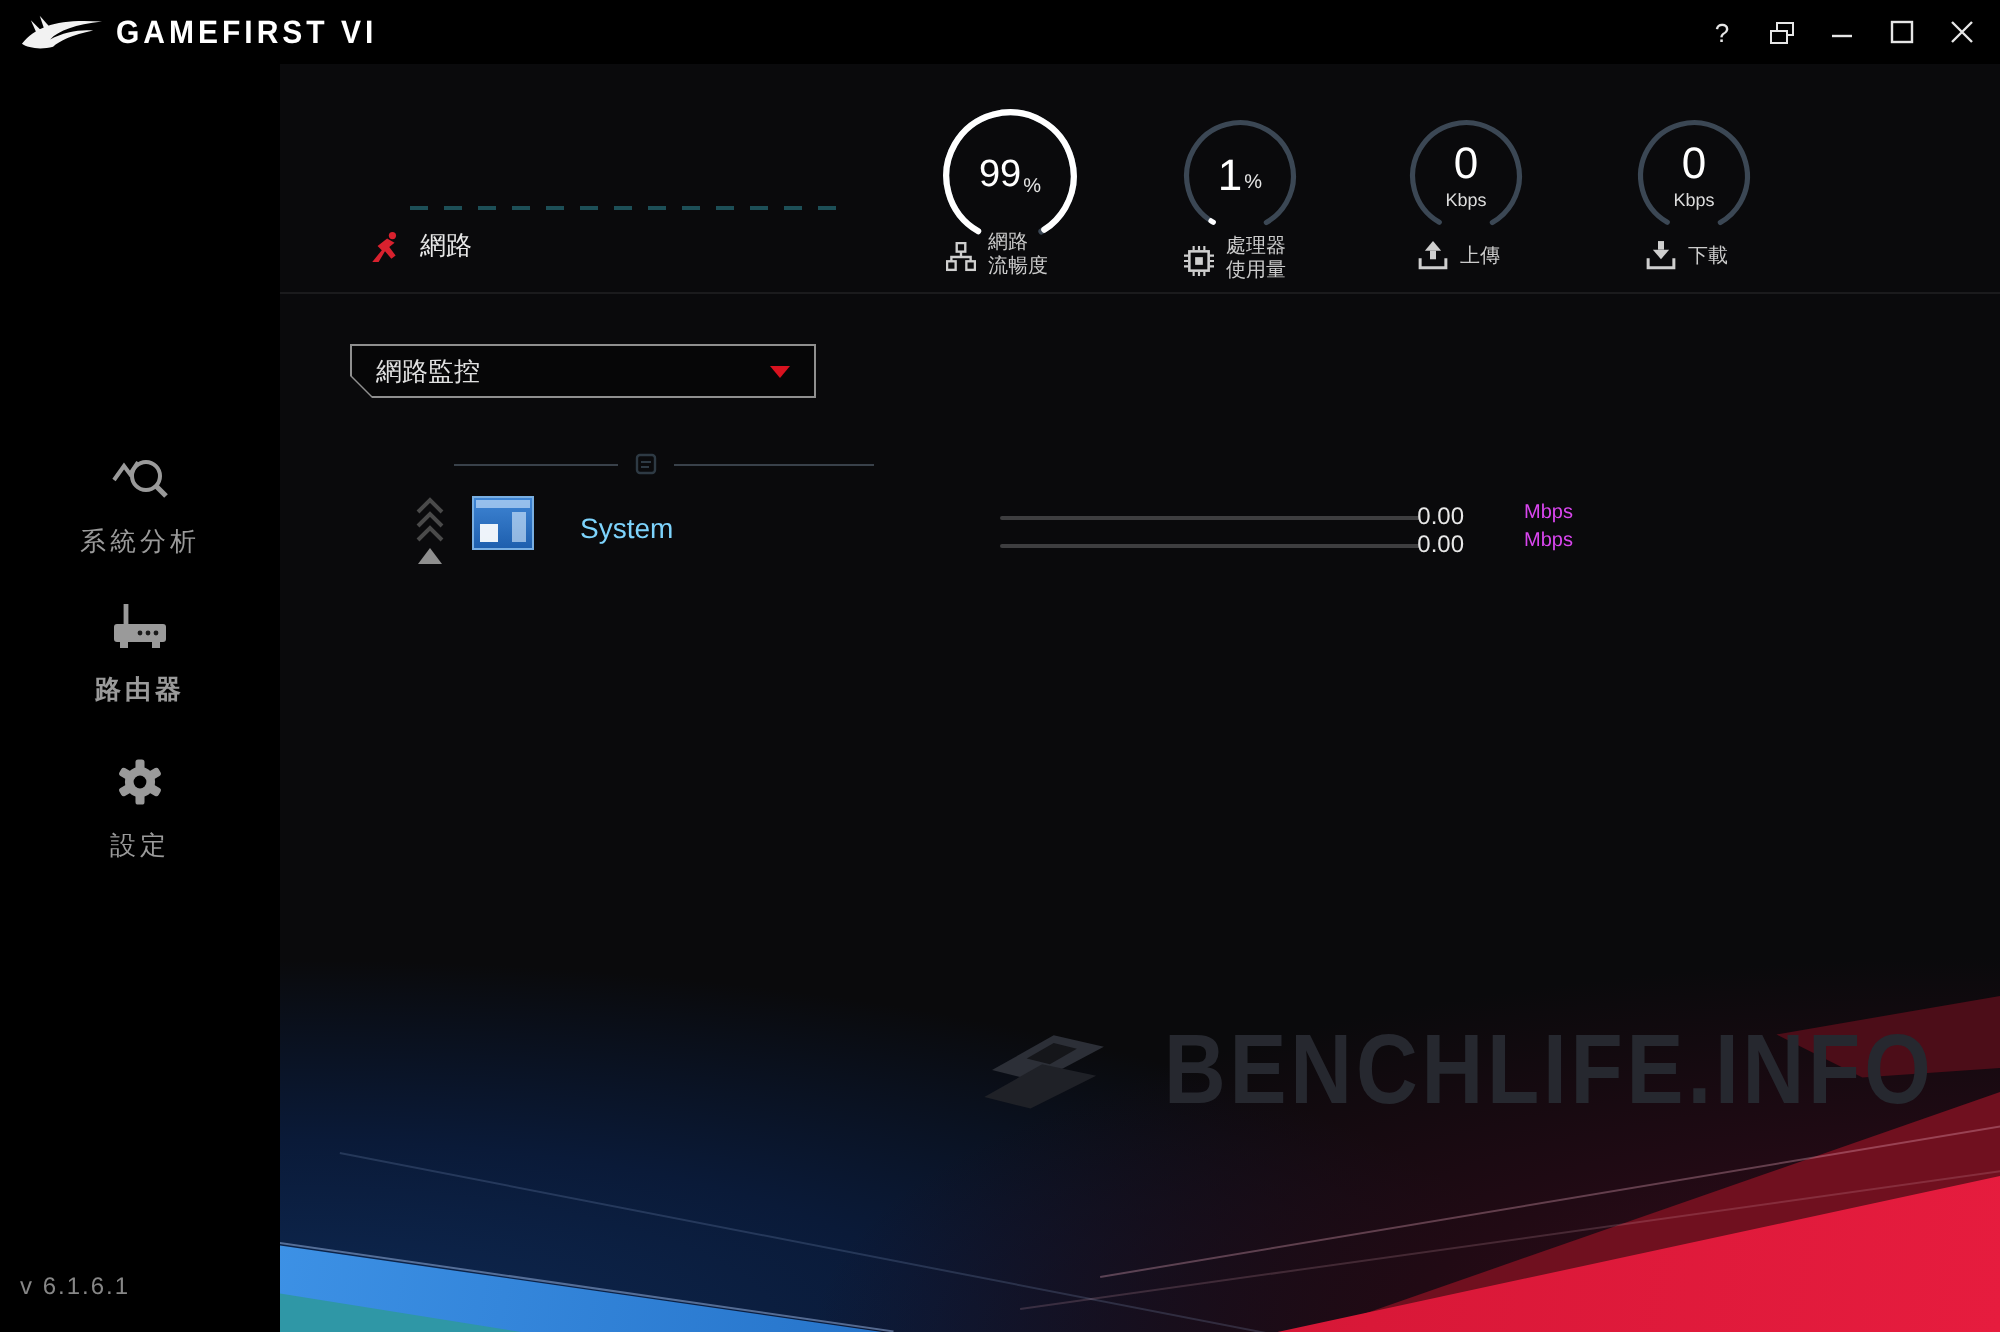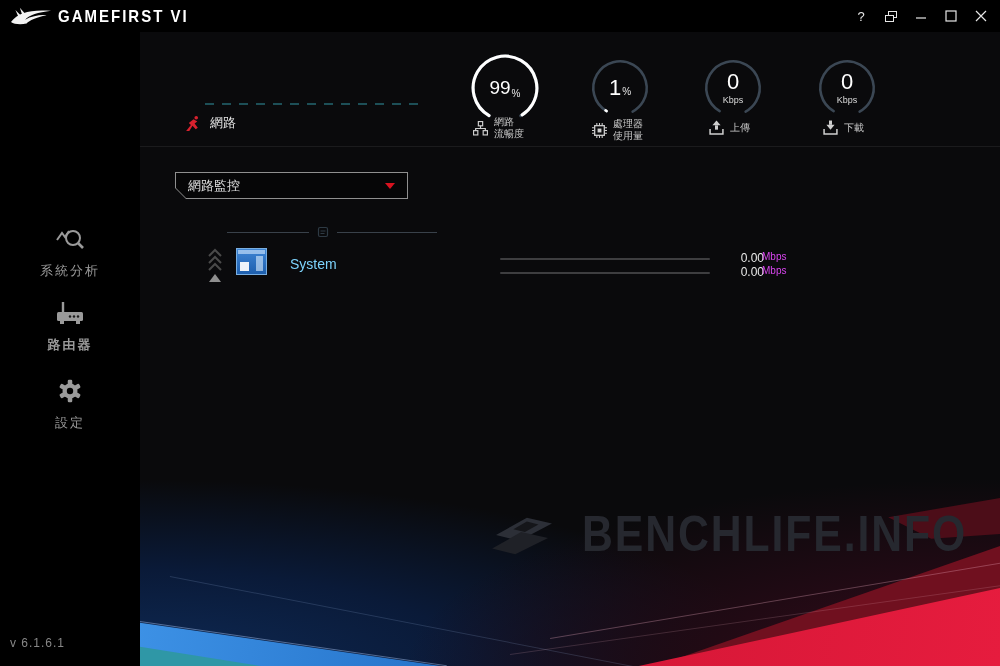--- a/index.html
+++ b/index.html
@@ -74,21 +74,21 @@
       background:linear-gradient(#3f85d4,#1e5fae); border:1px solid #79afe2; }
   .app-ico .bar { position:absolute; left:1px; right:1px; top:1px; height:4px; background:rgba(200,225,250,.65); }
   .app-ico .p1 { position:absolute; left:3px; bottom:3px; width:9px; height:9px; background:rgba(255,255,255,.92); }
   .app-ico .p2 { position:absolute; right:3px; top:7px; width:7px; height:15px; background:rgba(220,238,255,.6); }
   .app-name { position:absolute; left:150px; top:224px; font-size:14px; color:#7dd3fc; }
   .rate-bar { position:absolute; left:360px; width:210px; height:2px; background:#3e3e40; border-radius:1px; }
   .bar-1 { top:226px; } .bar-2 { top:240px; }
   .rate-val { position:absolute; width:36px; text-align:right; font-size:12px; color:#e8e8e8; }
   .rate-unit { position:absolute; font-size:10px; color:#d946ef; }
   .rv-1,.ru-1 { top:219px; } .rv-2,.ru-2 { top:233px; }
-  .rv-1,.rv-2 { left:588px; } .ru-1,.ru-2 { left:622px; }
+  .rv-1,.rv-2 { left:556px; } .ru-1,.ru-2 { left:622px; }
 
   
   .watermark { position:absolute; left:348px; top:476px; display:flex; align-items:center; gap:24px; z-index:5; }
   .wm-text { font-size:45px; font-weight:bold; color:#26282f; letter-spacing:2px;
       transform:scale(.95,1.1); transform-origin:left center; }
 
   
   .art { position:absolute; left:0; right:0; bottom:0; height:240px; overflow:hidden; z-index:1; }
   .layer { position:absolute; inset:0; }
   .nav-glow { background:radial-gradient(120% 125% at 0% 100%, #0e2a55 0%, #0a1a38 32%, rgba(10,18,36,0) 62%); }

